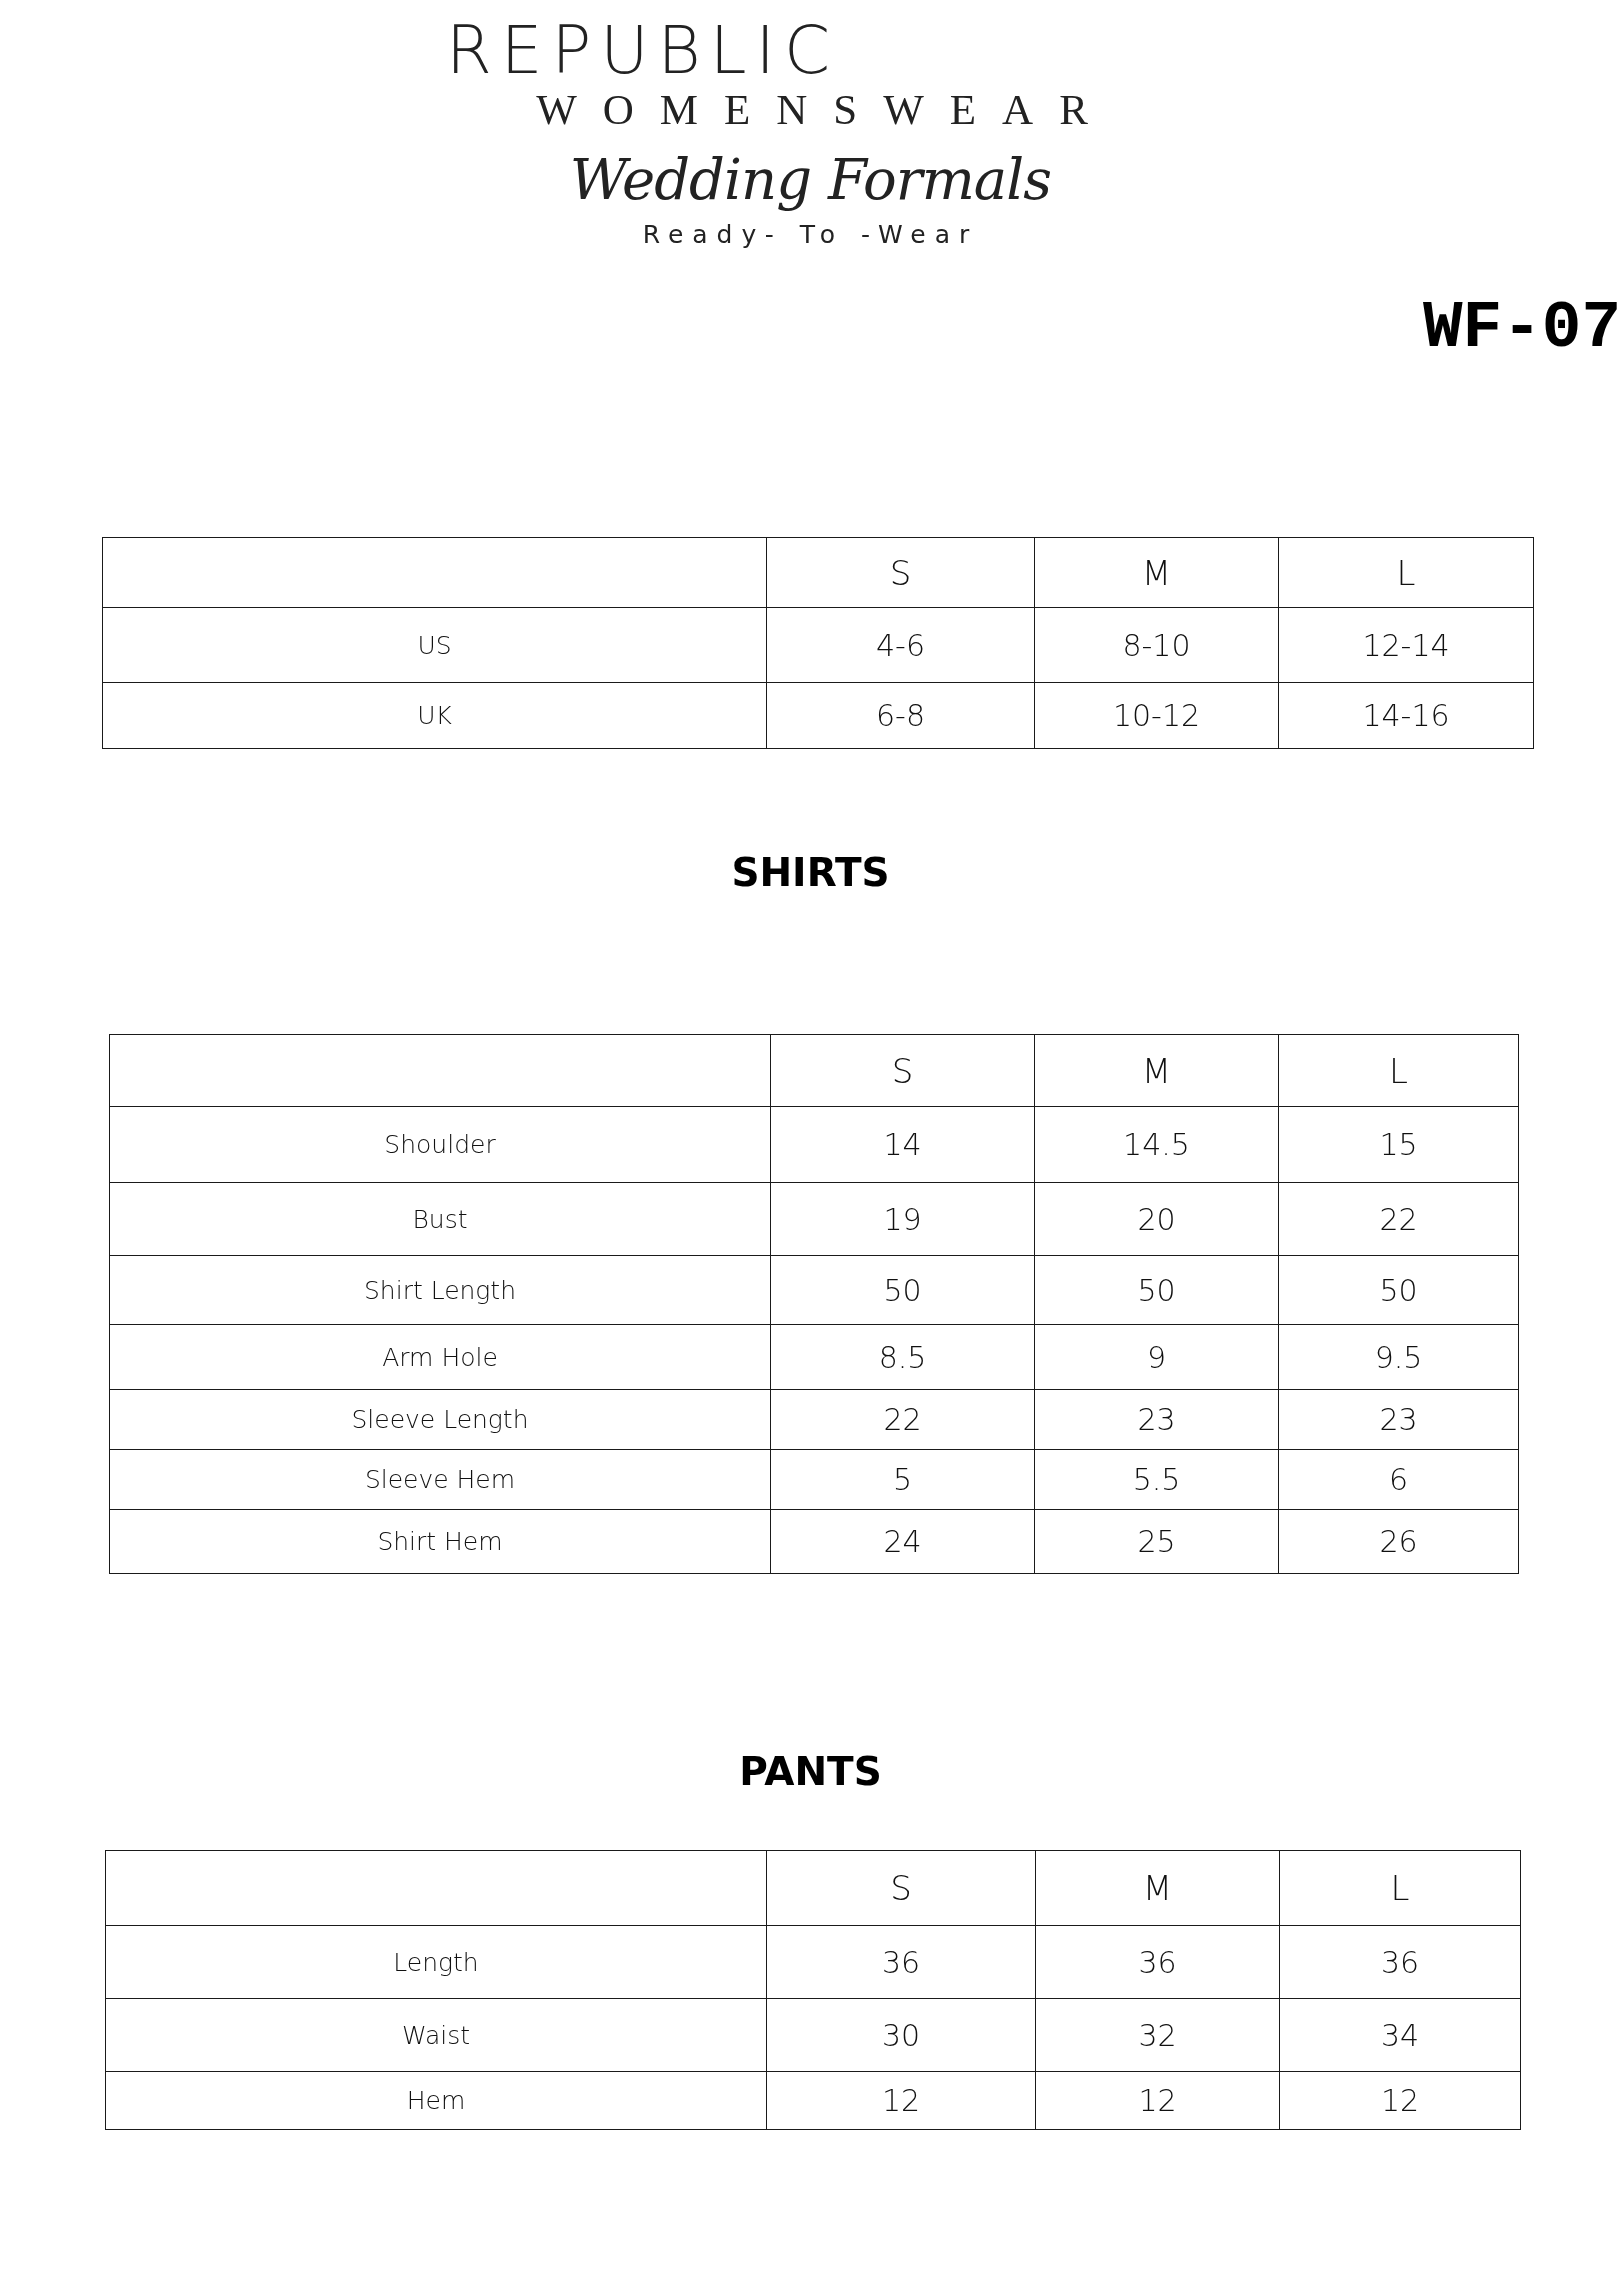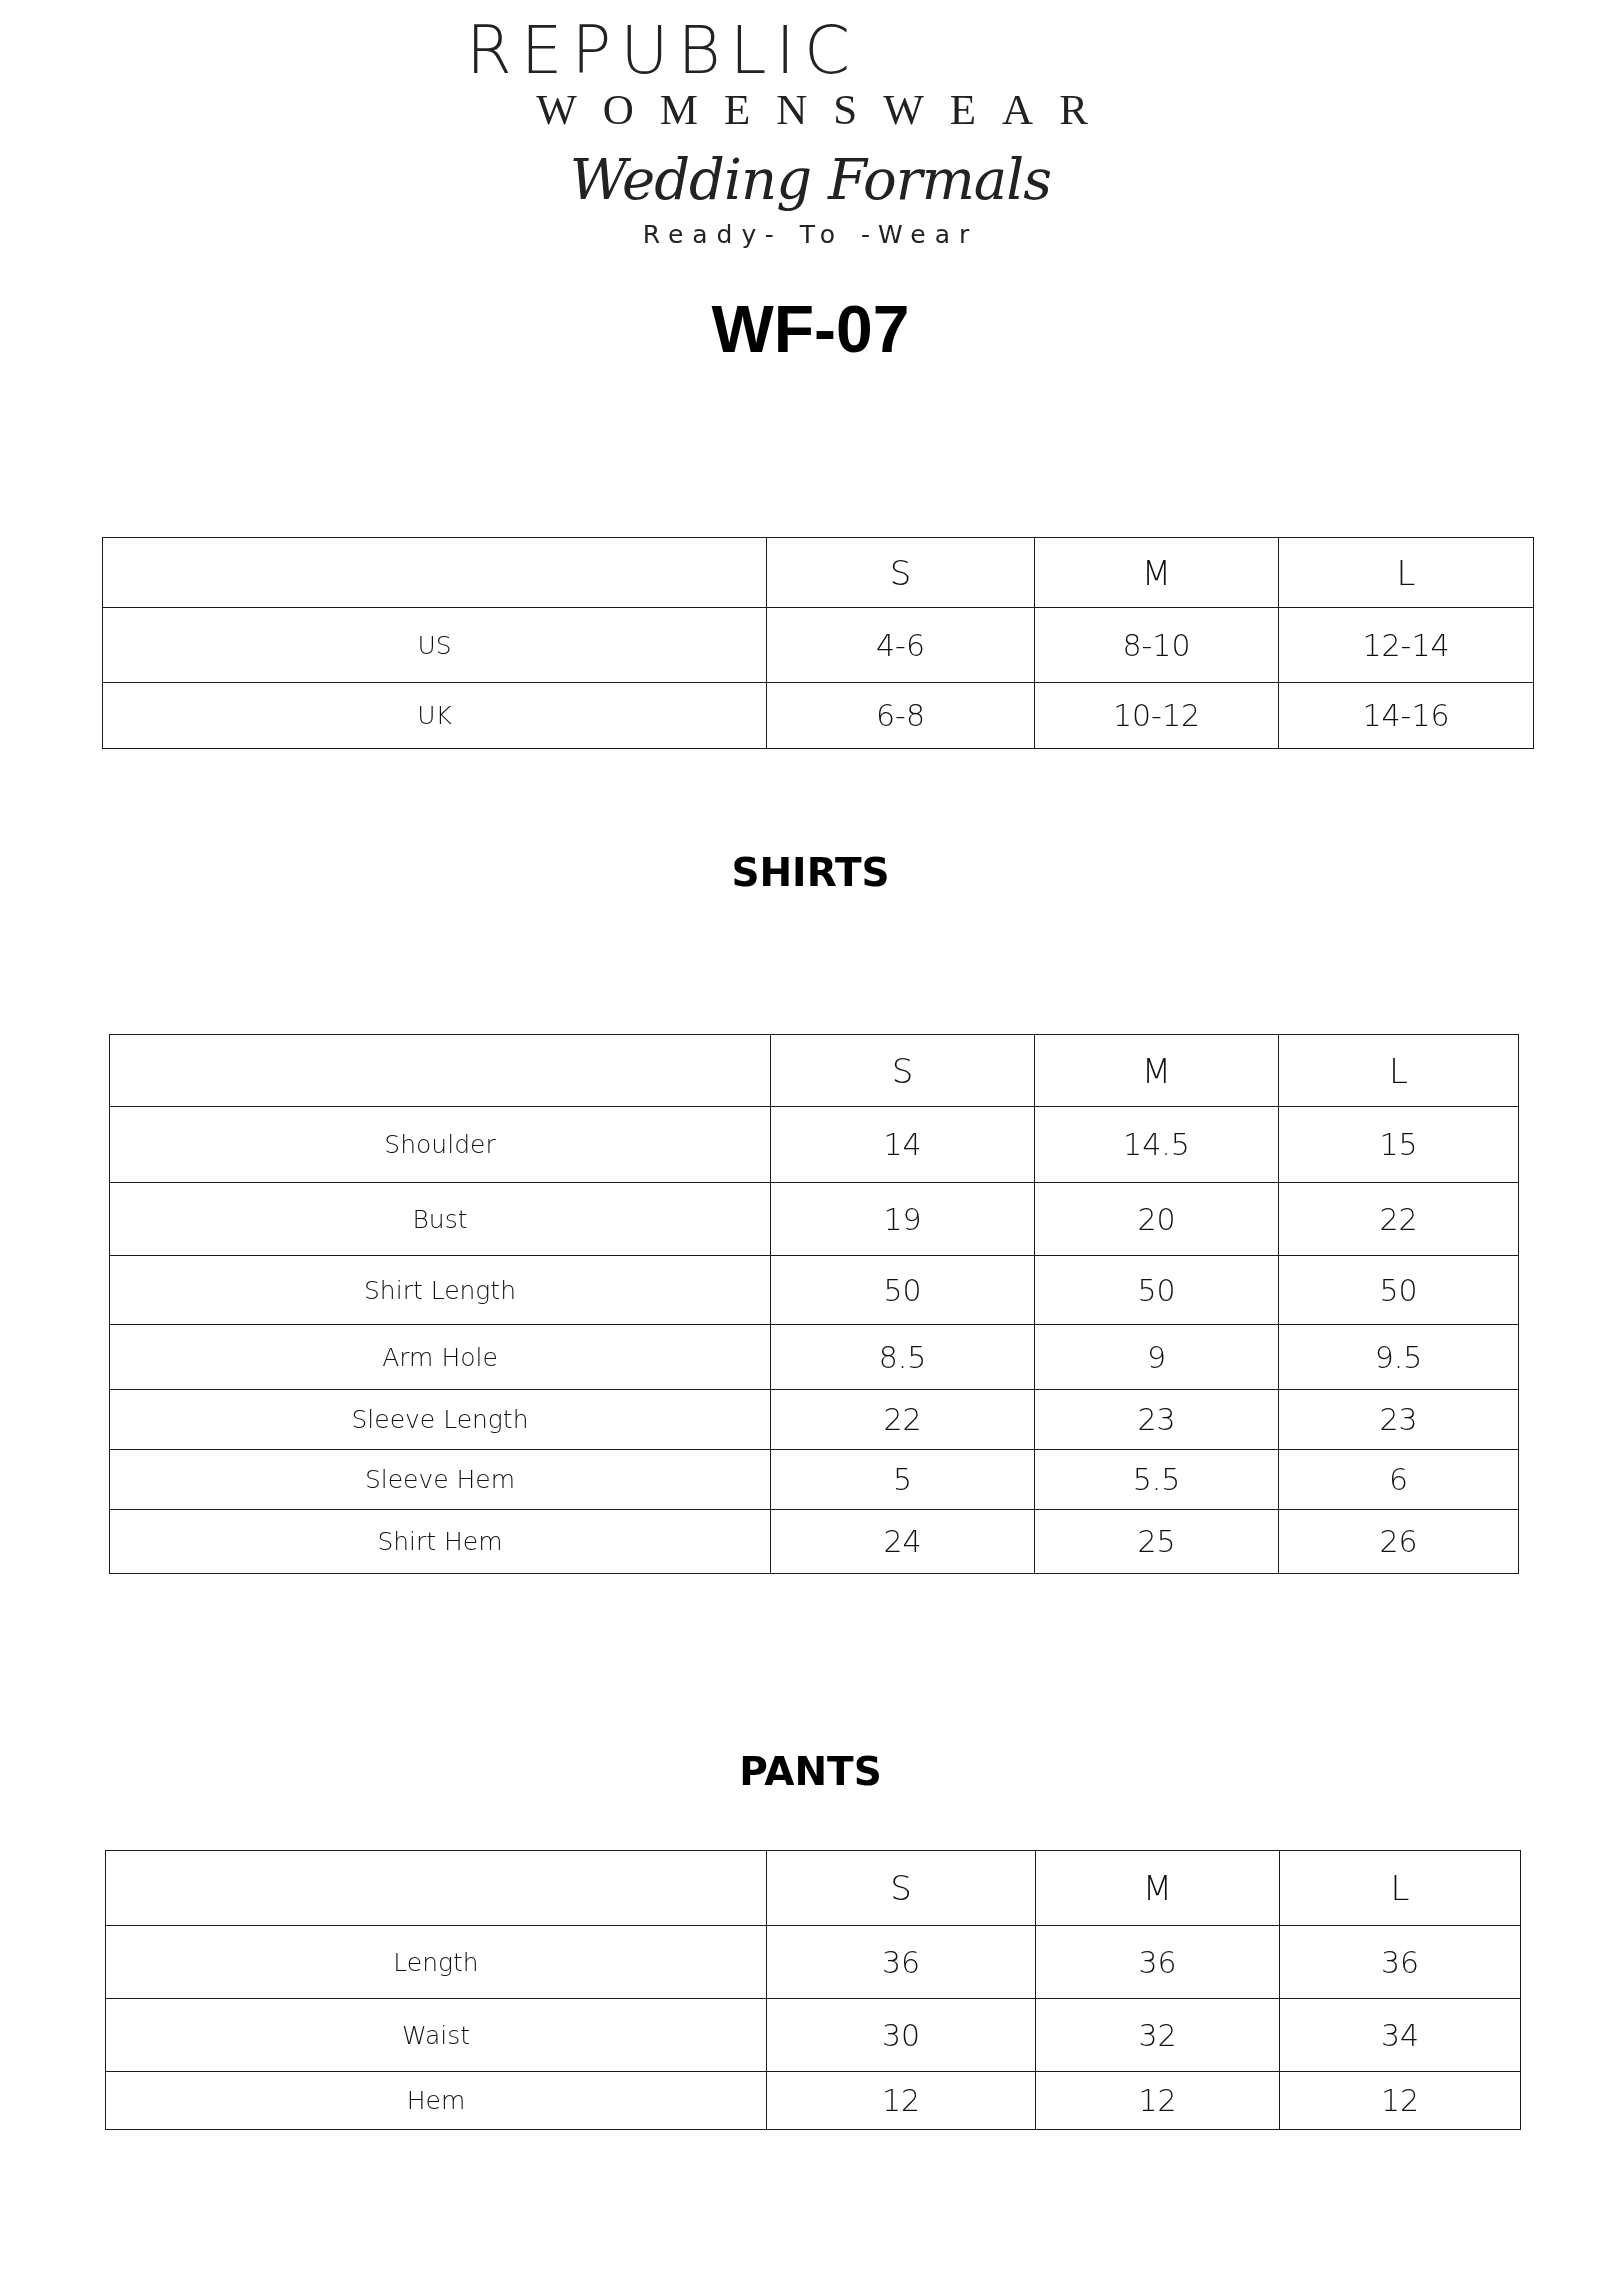--- a/index.html
+++ b/index.html
@@ -1,22 +1,22 @@
 <!DOCTYPE html>
 <html style="font-size:14.3px"><head>
 <meta charset="utf-8">
 <style>
   html, body { margin: 0; padding: 0; background: #ffffff; }
   body { width: 1621px; height: 2293px; position: relative; overflow: hidden; color: #111; font-family: "Liberation Sans", "DejaVu Sans", sans-serif; }
   .abs { position: absolute; }
-  .brand-main { left: 0; width: 1285px; top: 18px; text-align: center; font-family: "DejaVu Sans", sans-serif; font-weight: 300; font-size: 66px; letter-spacing: 9px; color: #222; line-height: 1; margin-left: 20px; }
+  .brand-main { left: 0; width: 1285px; top: 18px; text-align: center; font-family: "DejaVu Sans", sans-serif; font-weight: 300; font-size: 66px; letter-spacing: 9px; color: #222; line-height: 1; }
   .brand-sub { left: 0; width: 1621px; top: 88px; text-align: center; font-family: "Liberation Serif", serif; font-size: 43px; letter-spacing: 26px; color: #222; line-height: 1; padding-left: 29px; box-sizing: border-box; }
   .collection { left: 0; width: 1621px; top: 152px; text-align: center; font-family: "DejaVu Serif", serif; font-style: italic; font-size: 56px; color: #222; line-height: 1; letter-spacing: -0.9px; }
   .tagline { left: 0; width: 1621px; top: 222px; text-align: center; font-family: "DejaVu Sans", sans-serif; font-size: 25px; letter-spacing: 9px; color: #222; line-height: 1; }
-  .code { left: 0; width: 1621px; top: 296px; text-align: center; font-family: Liberation Sans, sans-serif; font-weight: bold; font-size: 66px; color: #000; line-height: 1; }
+  .code { left: 0; width: 1621px; top: 296px; text-align: right; font-family: Liberation Mono, monospace; font-weight: bold; font-size: 66px; color: #000; line-height: 1; }
   .section-title { left: 0; width: 1621px; text-align: center; font-family: "DejaVu Sans", sans-serif; font-weight: bold; font-size: 39px; color: #000; line-height: 1; }
 
   table.chart { position: absolute; border-collapse: collapse; table-layout: fixed; }
   table.chart td { border: 1.8px solid #1a1a1a; text-align: center; vertical-align: middle; padding: 0; font-family: "DejaVu Sans", sans-serif; font-size: 30px; color: #111; font-weight: 300; }
   table.chart tr.head td { font-size: 34px; }
   table.chart td.label { font-size: 25px; }
 </style>
 </head>
 <body>
 

